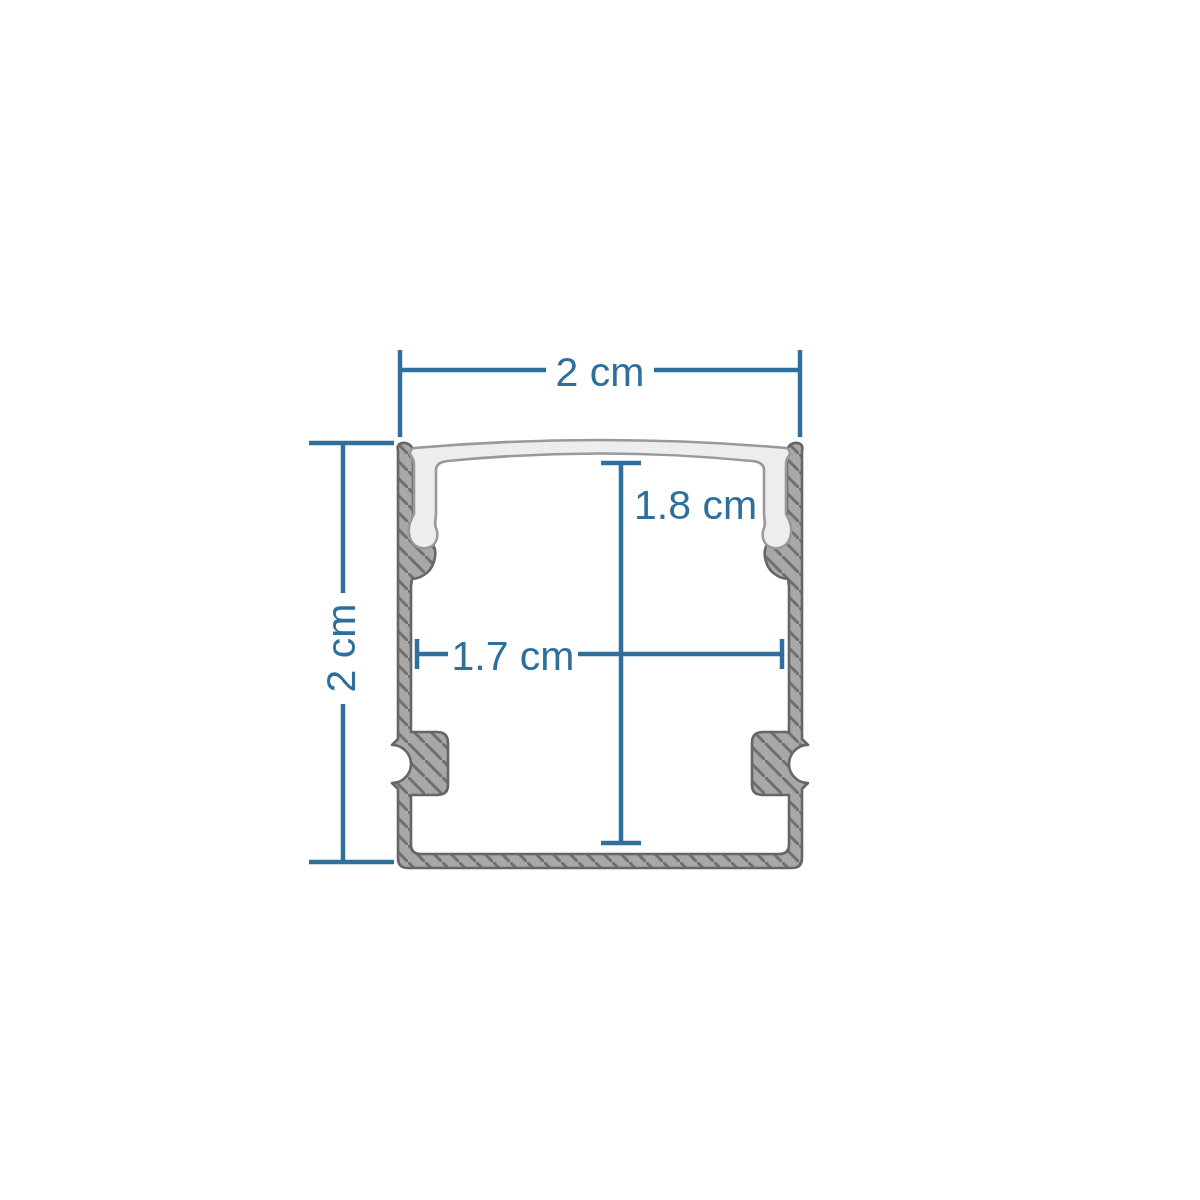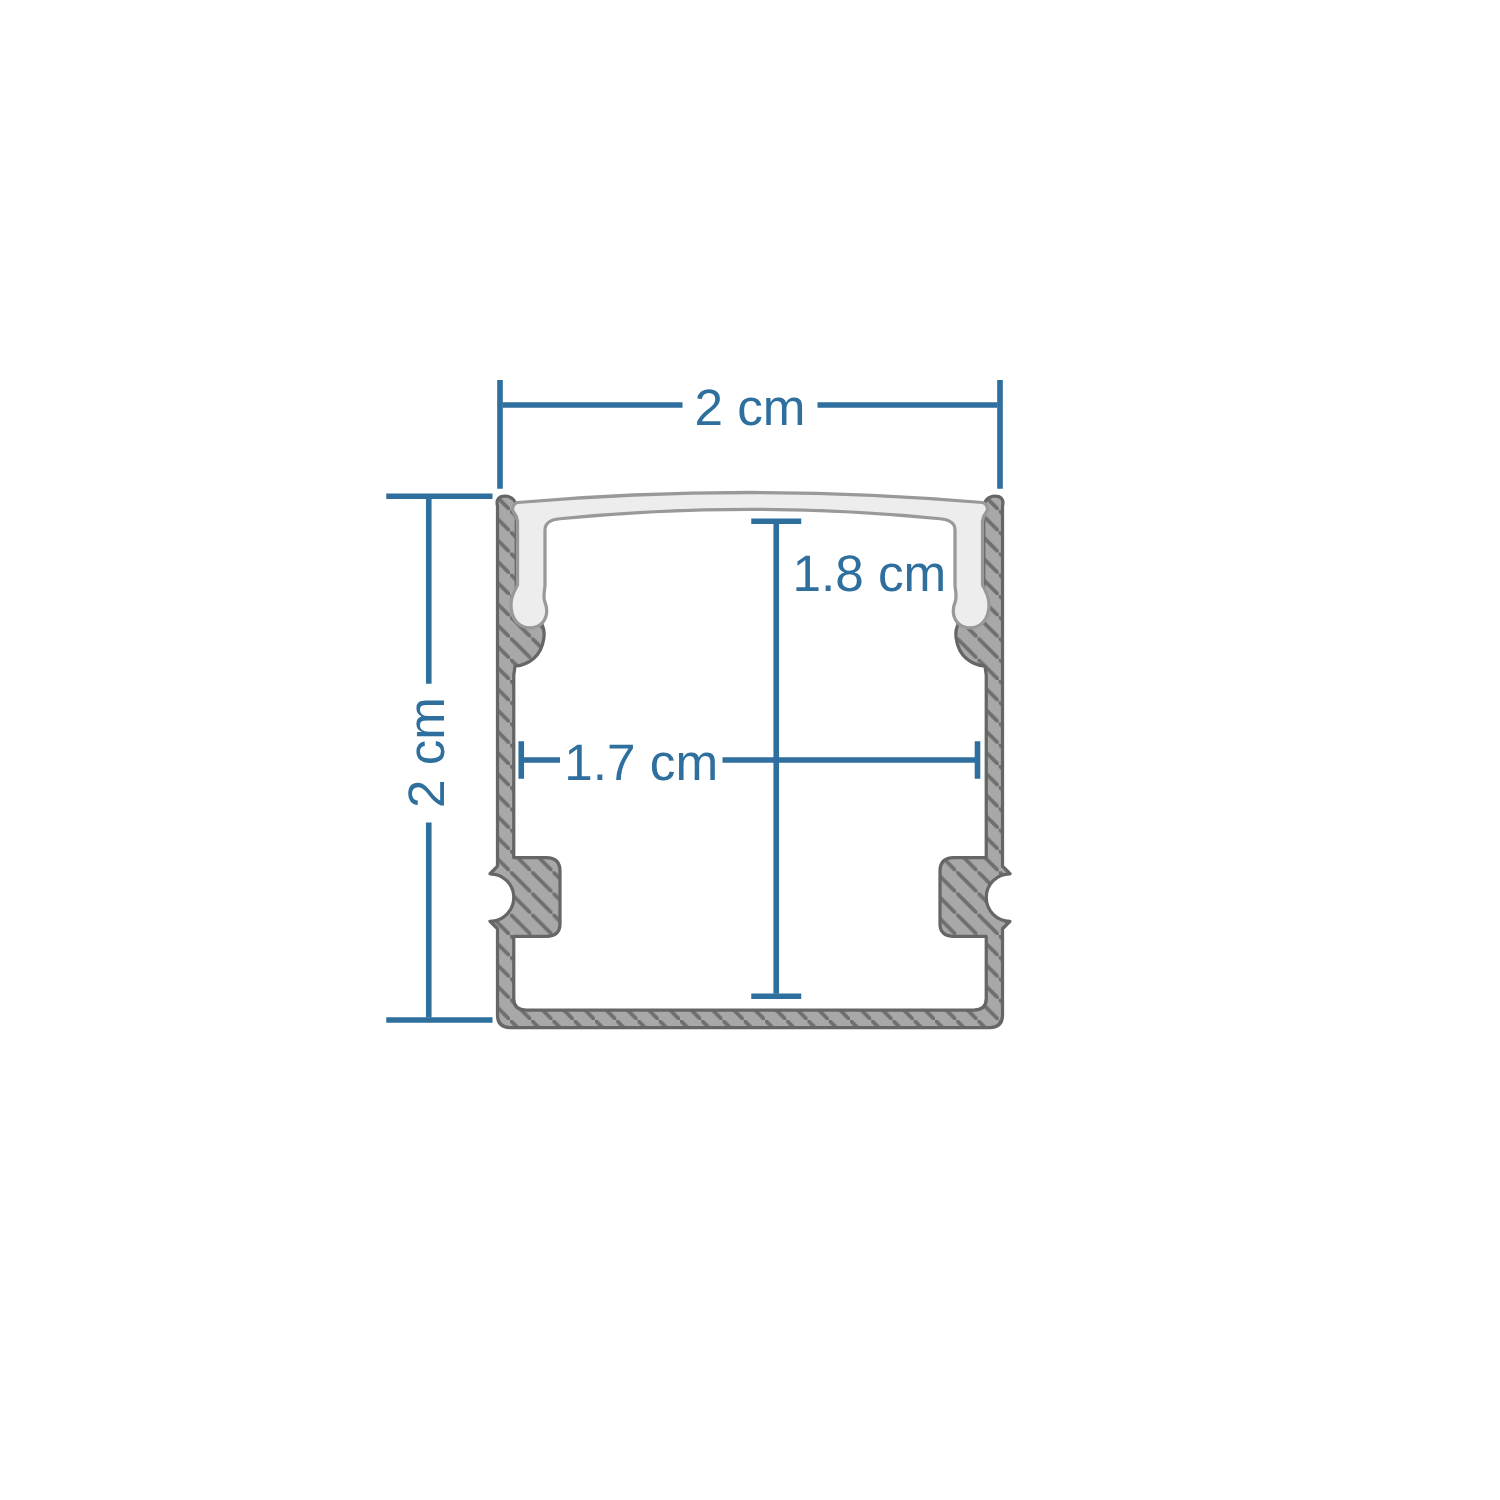--- a/index.html
+++ b/index.html
@@ -9,20 +9,21 @@
     height:1200px;
     background:var(--c-background,#fff);
     font-family:"Liberation Sans",sans-serif;
   }
   .stage{
     position:relative;
     width:1200px;
     height:876px;
     background:var(--c-background,#fff);
     overflow:hidden;
+    margin-top:46px;
   }
   svg{display:block}
   .dim-line{
     stroke:var(--c-dimension,#2E6F9E);
     stroke-width:4.5;
     fill:none;
     stroke-linecap:butt;
   }
   .dim-text{
     fill:var(--c-dimension,#2E6F9E);

